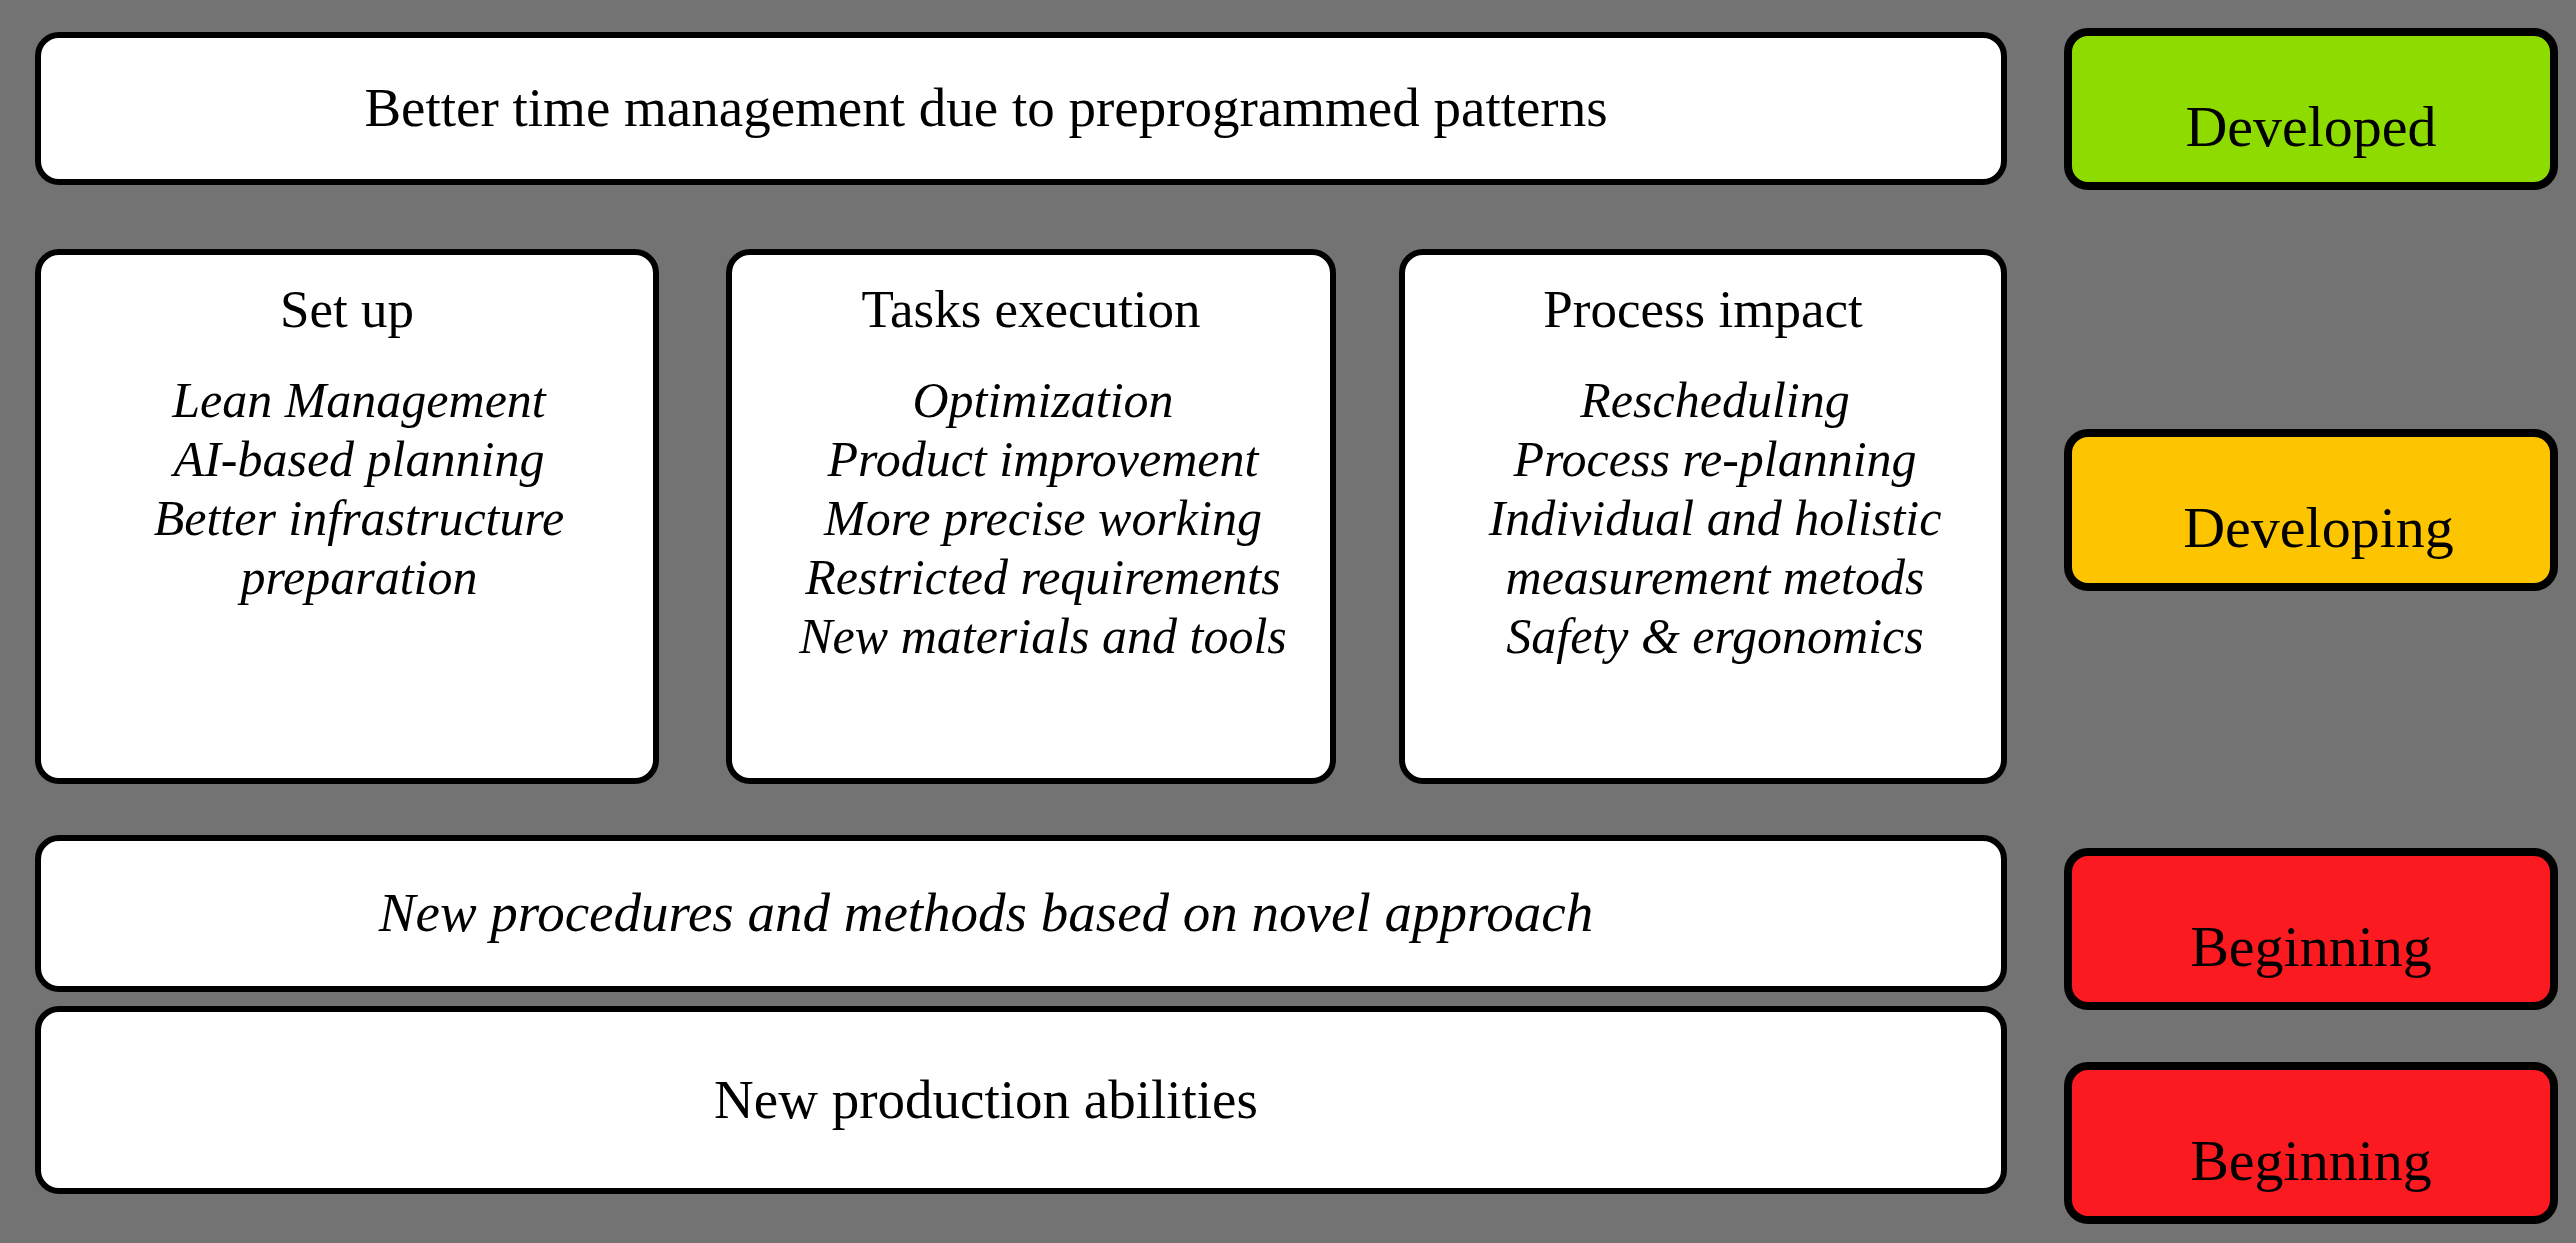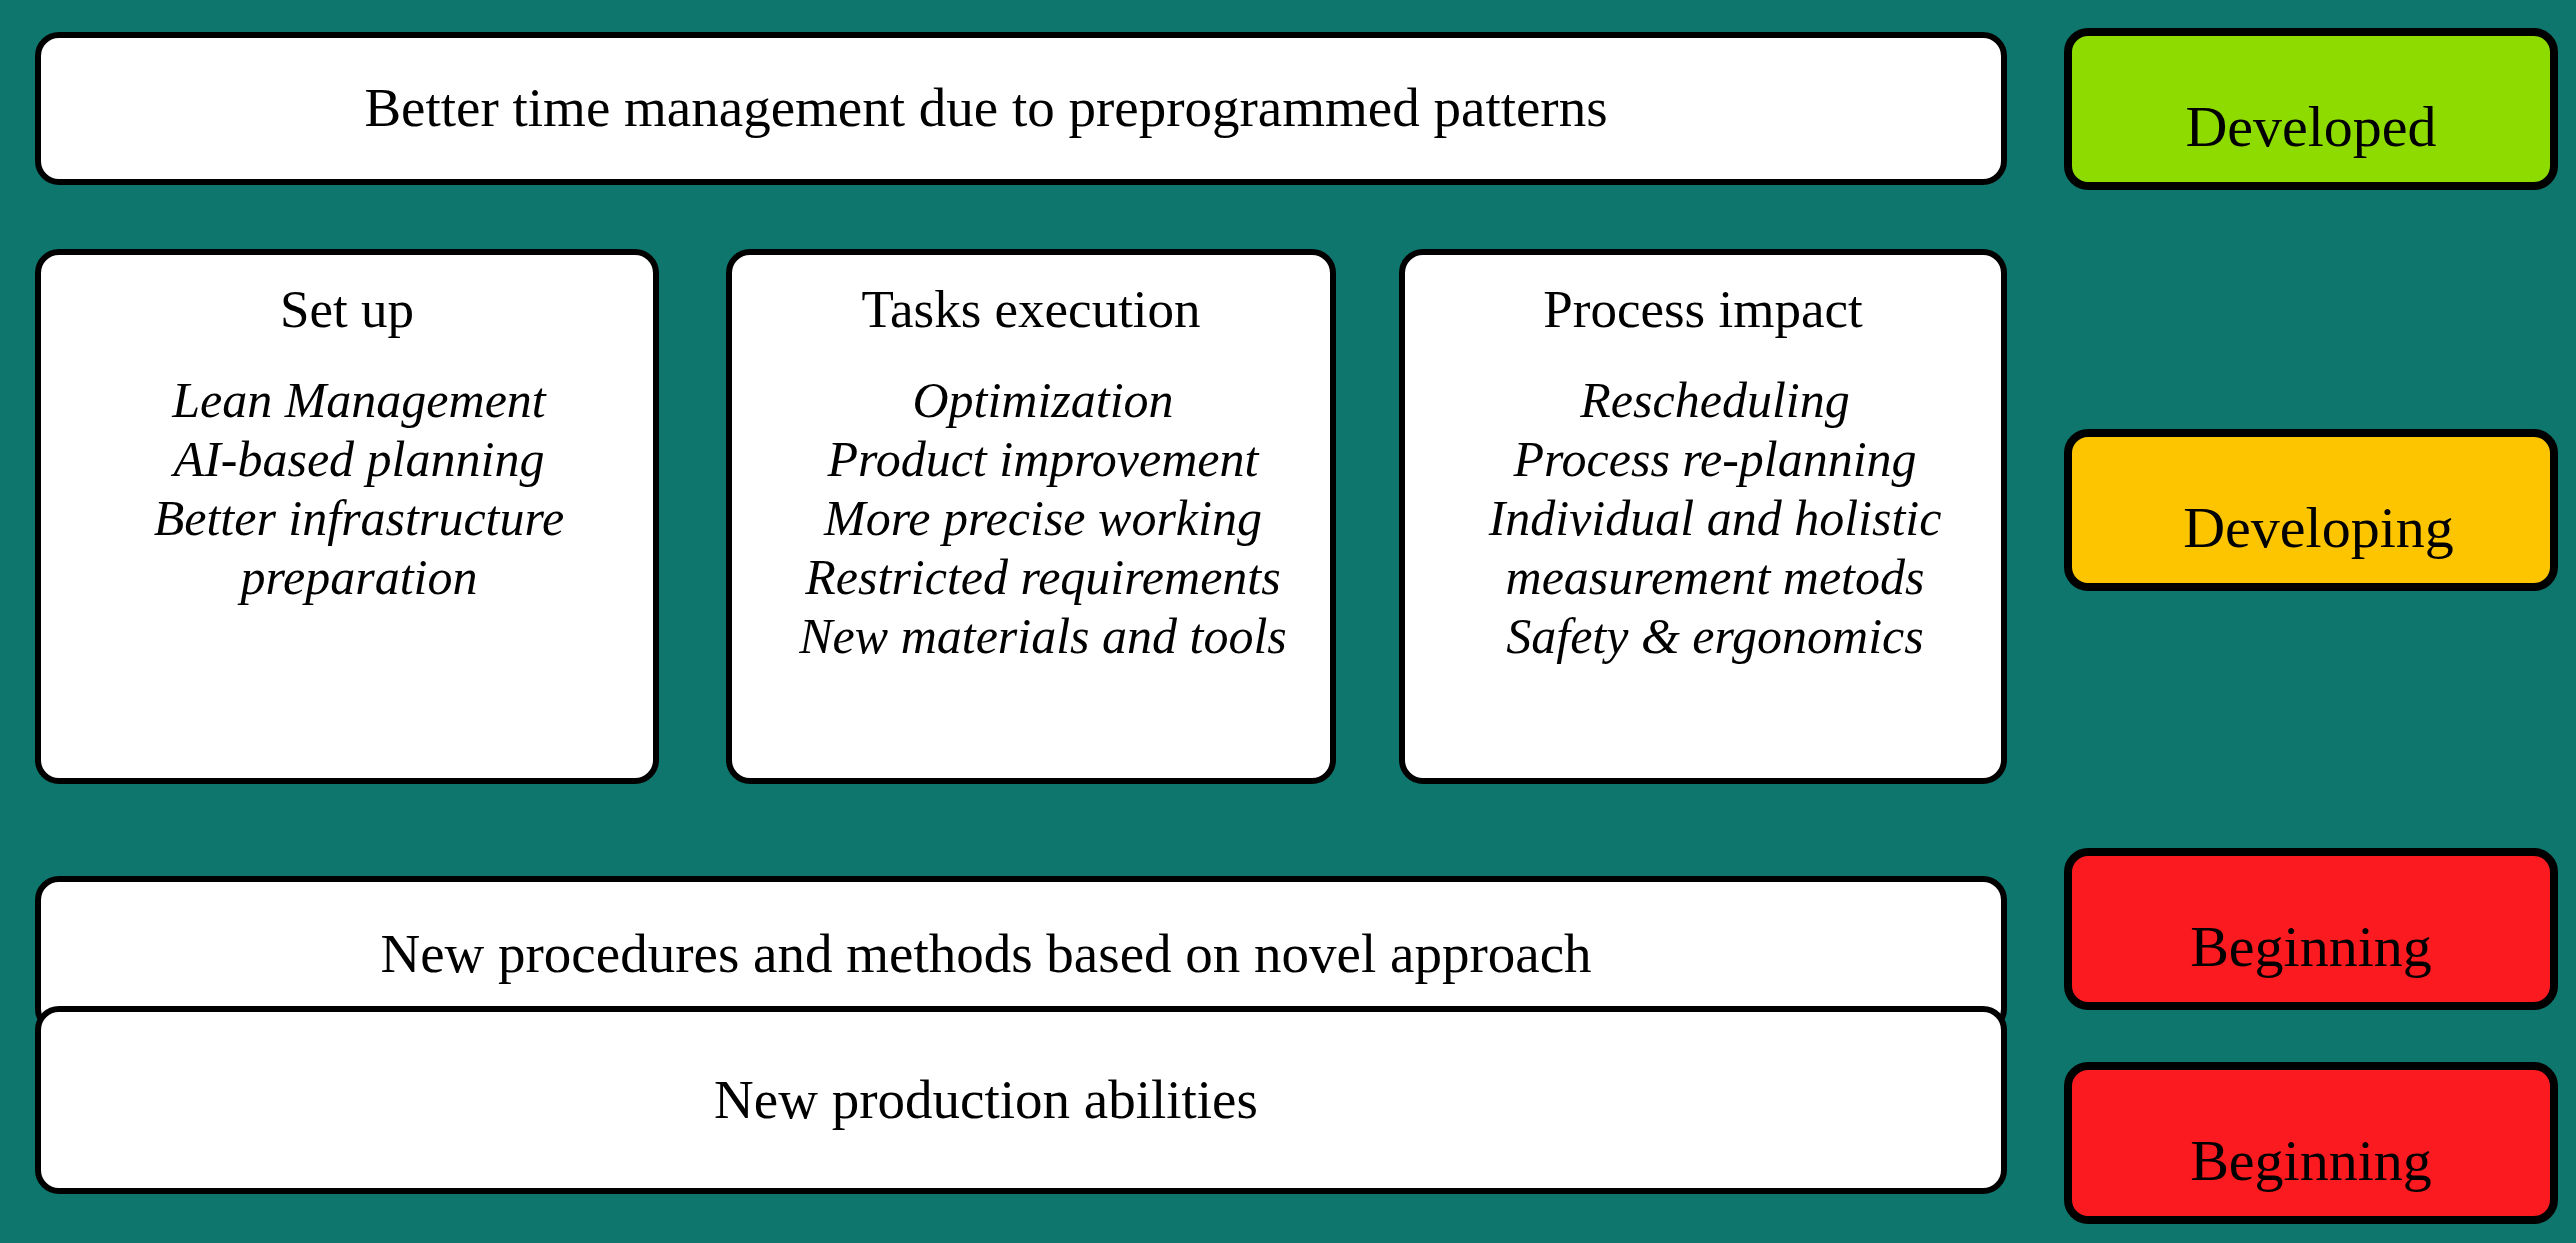--- a/index.html
+++ b/index.html
@@ -11,21 +11,21 @@
     width: 2576px;
     height: 1243px;
     font-family: "Liberation Serif", "DejaVu Serif", serif;
     color: #000000;
     overflow: hidden;
   }
   #canvas {
     position: relative;
     width: 2576px;
     height: 1243px;
-    background: #0f766e;
+    background: #737373;
   }
 
   
   .box {
     position: absolute;
     box-sizing: border-box;
     background: #ffffff;
     border: 6.5px solid #000000;
     border-radius: 24px;
     display: flex;
@@ -42,21 +42,21 @@
   .wide-box .wide-label {
     font-size: 55px;
     line-height: 1.1;
     letter-spacing: 0px;
     white-space: nowrap;
     text-align: center;
     transform: translateX(-35px);
   }
 
   #box-top    { top: 32px;   height: 153px; }
-  #box-procedures { top: 876px;  height: 157px; }
+  #box-procedures { top: 835px;  height: 157px; font-style: italic; }
   #box-production { top: 1006px; height: 188px; }
 
   
   .col-box {
     top: 249px;
     height: 535px;
     justify-content: flex-start;
     padding-top: 24px;
   }
   #col-setup   { left: 35px;   width: 624px; }

